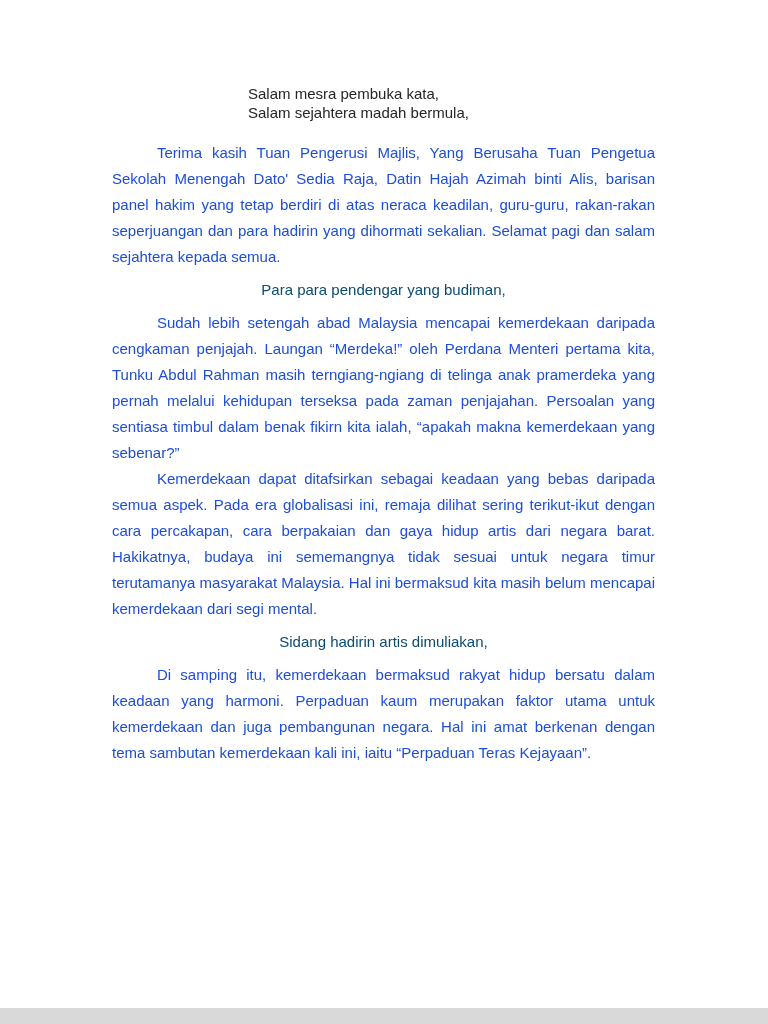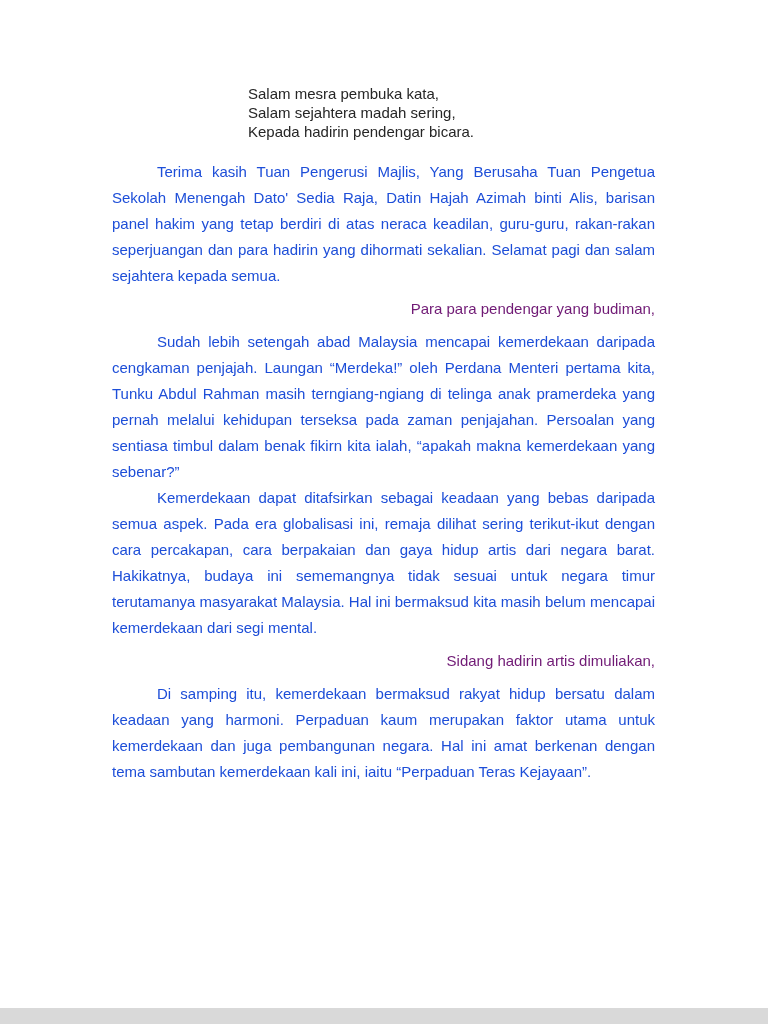--- a/index.html
+++ b/index.html
@@ -42,43 +42,42 @@
     text-justify: inter-word;
     color: #1d4ed8;
     margin: 0;
   }
   .para.indent {
     text-indent: 45px;
   }
   .salutation {
     font-size: 15px;
     line-height: 26px;
-    text-align: right;
-    color: #701a75;
+    text-align: center;
+    color: #0c4a6e;
     margin: 7px 0;
   }
   .page-edge {
     position: absolute;
     left: 0;
     bottom: 0;
     width: 768px;
     height: 16px;
     background: #d9d9d9;
   }
 </style>
 </head>
 <body>
 
 <div class="viewport">
   <div class="page">
 
     <div class="poem">
       <p>Salam mesra pembuka kata,</p>
-      <p>Salam sejahtera madah sering,</p>
-      <p>Kepada hadirin pendengar bicara.</p>
+      <p>Salam sejahtera madah bermula,</p>
     </div>
 
     <p class="para indent">Terima kasih Tuan Pengerusi Majlis, Yang Berusaha Tuan Pengetua Sekolah Menengah Dato' Sedia Raja, Datin Hajah Azimah binti Alis, barisan panel hakim yang tetap berdiri di atas neraca keadilan, guru-guru, rakan-rakan seperjuangan dan para hadirin yang dihormati sekalian. Selamat pagi dan salam sejahtera kepada semua.</p>
 
 
     <p class="salutation">Para para pendengar yang budiman,</p>
 
     <p class="para indent">Sudah lebih setengah abad Malaysia mencapai kemerdekaan daripada cengkaman penjajah. Laungan “Merdeka!” oleh Perdana Menteri pertama kita, Tunku Abdul Rahman masih terngiang-ngiang di telinga anak pramerdeka yang pernah melalui kehidupan terseksa pada zaman penjajahan. Persoalan yang sentiasa timbul dalam benak fikirn kita ialah, “apakah makna kemerdekaan yang sebenar?”</p>
 
     <p class="para indent">Kemerdekaan dapat ditafsirkan sebagai keadaan yang bebas daripada semua aspek. Pada era globalisasi ini, remaja dilihat sering terikut-ikut dengan cara percakapan, cara berpakaian dan gaya hidup artis dari negara barat. Hakikatnya, budaya ini sememangnya tidak sesuai untuk negara timur terutamanya masyarakat Malaysia. Hal ini bermaksud kita masih belum mencapai kemerdekaan dari segi mental.</p>

